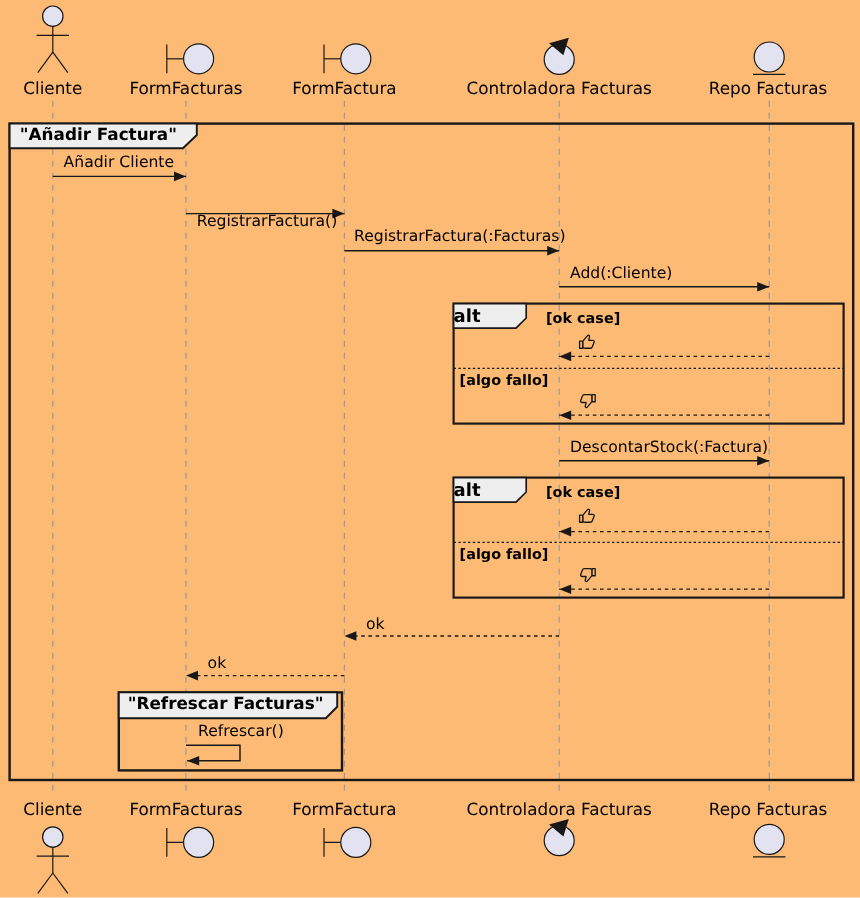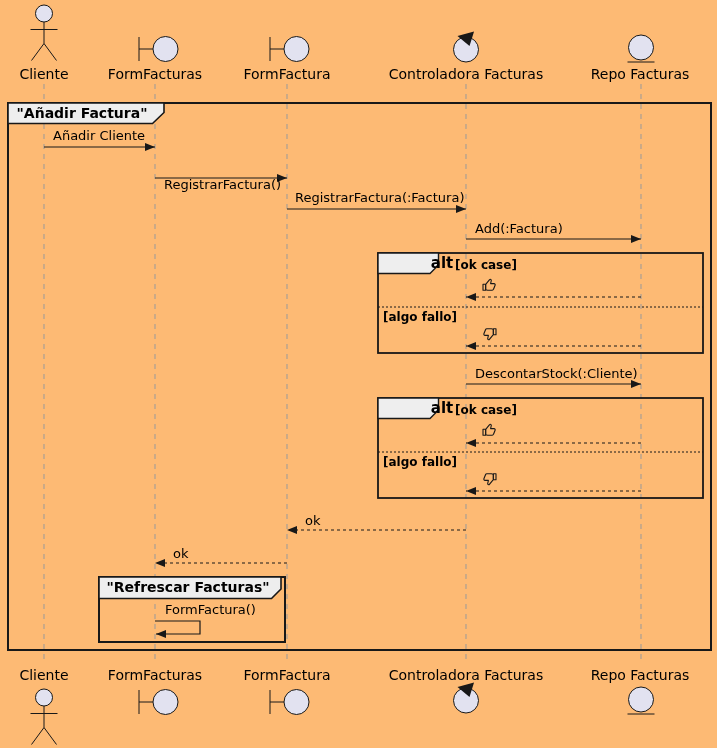--- a/index.html
+++ b/index.html
@@ -3,21 +3,21 @@
 <meta charset="utf-8">
 <style>
   html,body{margin:0;padding:0;background:#fff;}
   .canvas{position:relative;width:717px;height:748px;background:#fdba74;
           font-family:"DejaVu Sans","Liberation Sans",sans-serif;color:#000;overflow:hidden;}
   svg.gfx{position:absolute;left:0;top:0;}
   .plabel{position:absolute;font-size:14px;white-space:nowrap;transform:translateX(-50%);}
   .msg{position:absolute;font-size:13px;white-space:nowrap;}
   .ftitle{position:absolute;font-size:14px;font-weight:bold;white-space:nowrap;text-align:center;}
   .guard{position:absolute;font-size:12px;font-weight:bold;white-space:nowrap;text-align:center;}
-  .altlab{position:absolute;font-size:15px;font-weight:bold;text-align:center;margin-left:37px;}
+  .altlab{position:absolute;font-size:15px;font-weight:bold;}
 </style>
 </head>
 <body>
 
 <div class="canvas">
 
   <svg class="gfx" width="717" height="748" viewBox="0 0 717 748">
     <defs>
       <marker id="ah" orient="auto" markerUnits="userSpaceOnUse" markerWidth="12" markerHeight="10" refX="10" refY="4" overflow="visible">
         <path d="M0,0 L10,4 L0,8 Z" fill="#181818"></path>
@@ -128,26 +128,26 @@
   <div class="plabel" style="left:155px;top:66px">FormFacturas</div>
   <div class="plabel" style="left:287px;top:66px">FormFactura</div>
   <div class="plabel" style="left:466px;top:66px">Controladora Facturas</div>
   <div class="plabel" style="left:640px;top:66px">Repo Facturas</div>
 
   <div class="ftitle" style="left:8px;top:105px;width:148px">"Añadir Factura"</div>
   <div class="ftitle" style="left:99px;top:579px;width:178px">"Refrescar Facturas"</div>
 
   <div class="msg" style="left:53px;top:128px">Añadir Cliente</div>
   <div class="msg" style="left:164px;top:177px">RegistrarFactura()</div>
-  <div class="msg" style="left:295px;top:190px">RegistrarFactura(:Factura)</div>
-  <div class="msg" style="left:475px;top:221px">Add(:Factura)</div>
-  <div class="msg" style="left:475px;top:366px">DescontarStock(:Cliente)</div>
+  <div class="msg" style="left:295px;top:190px">RegistrarFactura(:Facturas)</div>
+  <div class="msg" style="left:475px;top:221px">Add(:Cliente)</div>
+  <div class="msg" style="left:475px;top:366px">DescontarStock(:Factura)</div>
   <div class="msg" style="left:305px;top:513px">ok</div>
   <div class="msg" style="left:173px;top:546px">ok</div>
-  <div class="msg" style="left:165px;top:602px">FormFactura()</div>
+  <div class="msg" style="left:165px;top:602px">Refrescar()</div>
 
   <div class="altlab" style="left:378px;top:254px;width:54px">alt</div>
   <div class="guard" style="left:455px;top:258px">[ok case]</div>
   <div class="guard" style="left:383px;top:310px">[algo fallo]</div>
 
   <div class="altlab" style="left:378px;top:399px;width:54px">alt</div>
   <div class="guard" style="left:455px;top:403px">[ok case]</div>
   <div class="guard" style="left:383px;top:455px">[algo fallo]</div>
 
   <div class="plabel" style="left:44px;top:667px">Cliente</div>

